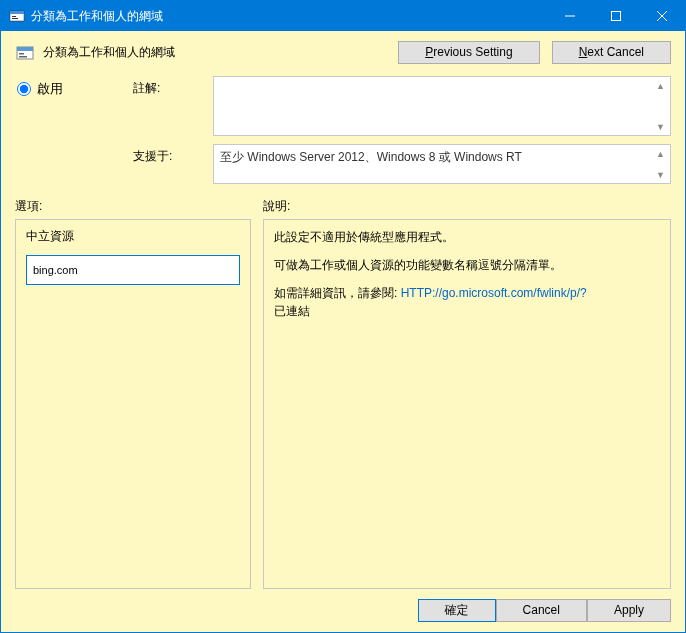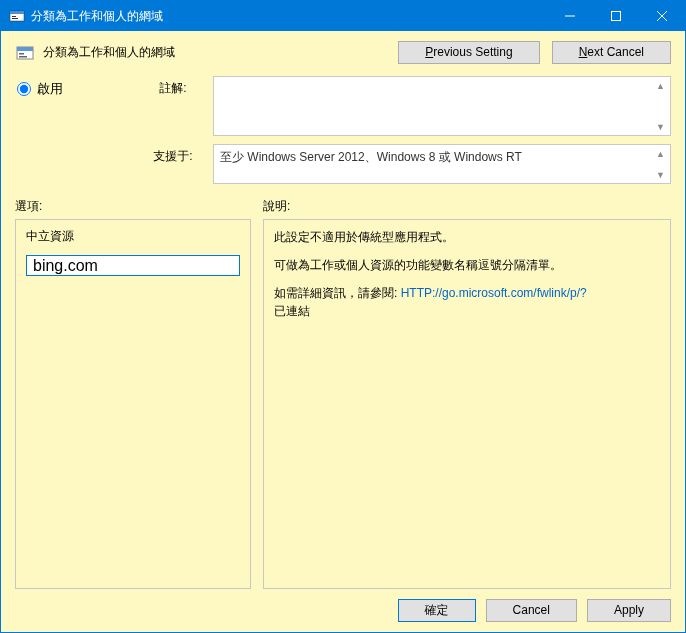--- a/index.html
+++ b/index.html
@@ -16,35 +16,35 @@
 .header-row .htitle { flex: 1; font-size: 12px; }
 .navbtns { display: flex; gap: 12px; }
 .btn { border: 1px solid #adadad; background: #e1e1e1; padding: 4px 26px; font-size: 12px; font-family: inherit; min-width: 75px; height: 23px; line-height: 13px; text-align: center; }
 .btn.default { border-color: #0078d7; }
 .row2 { display: flex; margin-top: 4px; }
 .options-col { width: 118px; padding-left: 2px; padding-top: 4px; }
 .radio { display: flex; align-items: center; margin-bottom: 12px; font-size: 13px; }
 .radio input { margin-right: 6px; width: 14px; height: 14px; }
 .fields-col { flex: 1; display: flex; flex-direction: column; }
 .field-row { display: flex; margin-bottom: 8px; }
-.field-label { width: 80px; padding-top: 4px; font-size: 12px; text-align: center; }
+.field-label { width: 80px; padding-top: 4px; font-size: 12px; }
 .field-box { flex: 1; border: 1px solid #c8c8c8; background: #fff; min-height: 60px; position: relative; padding: 4px 20px 4px 6px; font-size: 12px; color: #333; }
 .field-box.small { min-height: 40px; }
 .scroll-arrow { position: absolute; right: 2px; width: 15px; height: 15px; display: flex; align-items: center; justify-content: center; color: #8a8a8a; font-size: 9px; }
 .scroll-arrow.up { top: 1px; }
 .scroll-arrow.down { bottom: 1px; }
 .midlabels { display: flex; margin-top: 6px; margin-bottom: 4px; }
 .midlabels .left { width: 248px; }
 .panels { flex: 1; display: flex; gap: 12px; min-height: 0; }
 .panel { border: 1px solid #c8c8c8; flex: 1; padding: 8px 10px; font-size: 12px; overflow: hidden; }
 .panel-right { line-height: 1.5; }
 .panel-left { max-width: 236px; flex: 0 0 236px; }
 .subheading { margin-bottom: 10px; }
-.textinput { width: 100%; border: 1px solid #0078d7; padding: 3px 6px; font-family: inherit; font-size: 16px; height: 21px; outline: none; }
-.footer { padding: 10px 14px; display: flex; justify-content: flex-end; gap: 10px; }
+.textinput { width: 100%; border: 1px solid #0078d7; padding: 3px 6px; font-family: inherit; font-size: 11px; height: 30px; outline: none; }
+.footer { padding: 10px 14px; display: flex; justify-content: flex-end; }
 .desc-block { margin-bottom: 10px; }
 a.link { color: #0066cc; text-decoration: none; }
 .navbtns .btn .mn { text-decoration: underline; }
 </style>
 </head>
 <body>
 
 <div class="window">
   <div class="titlebar">
     <span class="icon">

